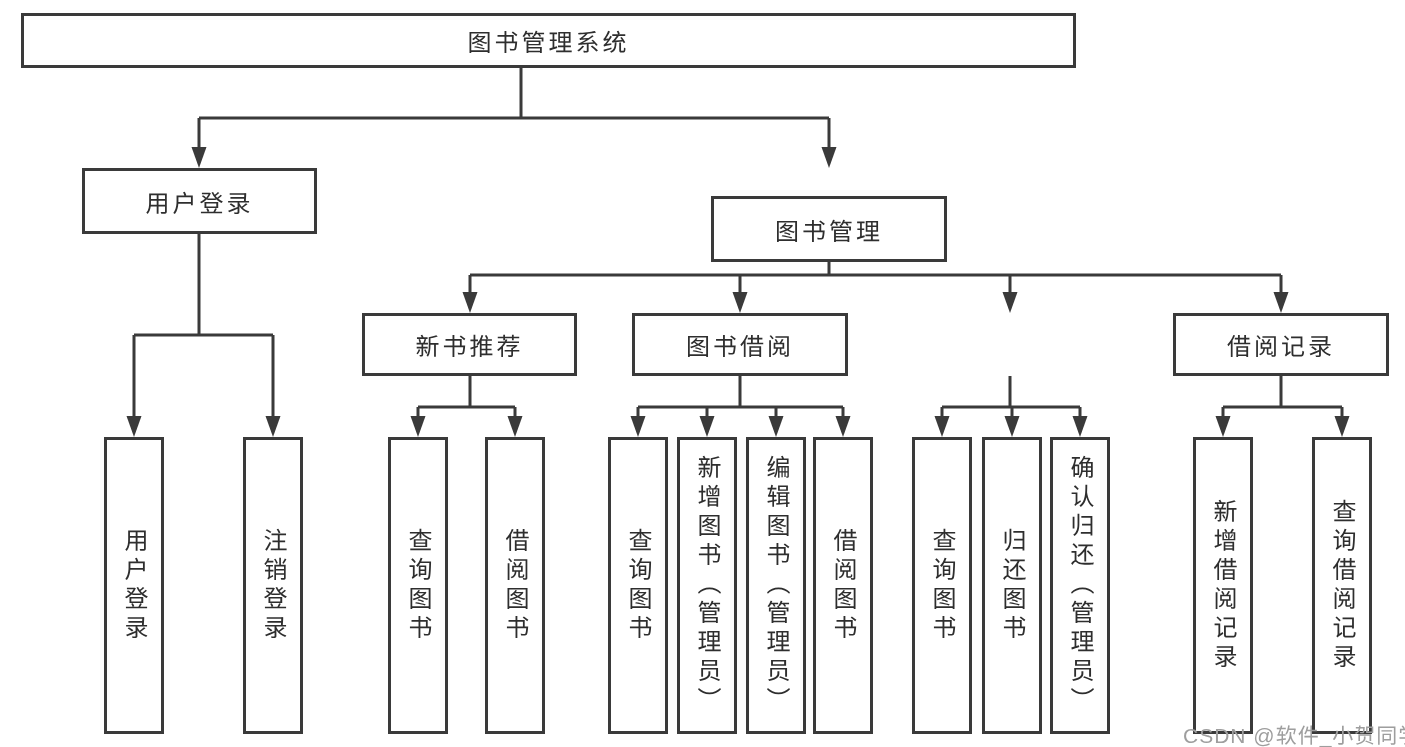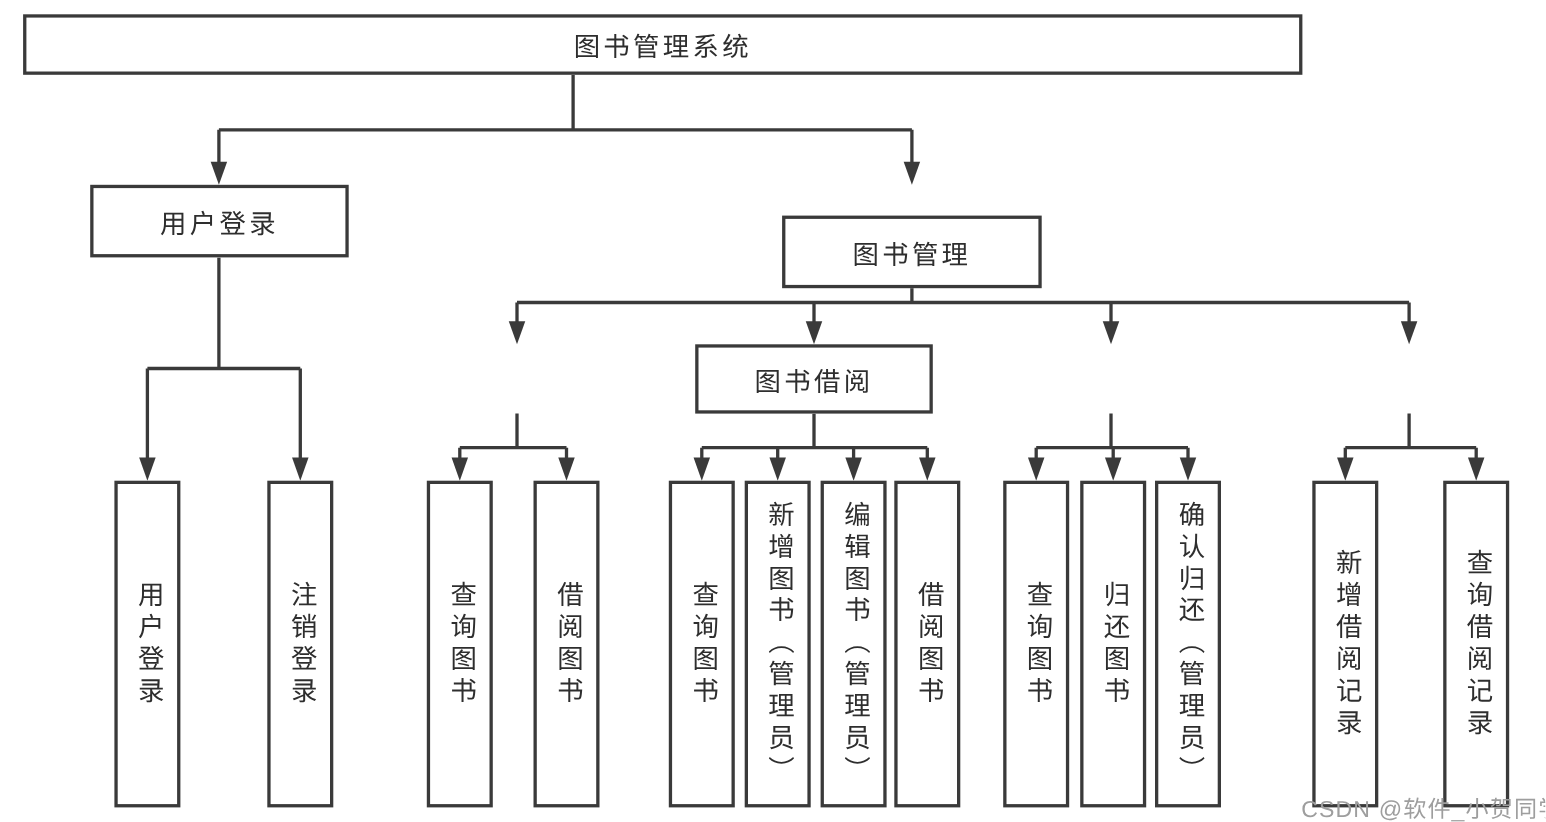--- a/index.html
+++ b/index.html
@@ -45,21 +45,21 @@
     height: 297px;
   }
   .vtext {
     writing-mode: vertical-rl;
     text-orientation: mixed;
     font-size: 24px;
     letter-spacing: 5px;
     line-height: 1;
     white-space: nowrap;
   }
-  .root-box   { left: 21px;  top: 13px;  width: 1163px; height: 55px; }
+  .root-box   { left: 21px;  top: 13px;  width: 1055px; height: 55px; }
   .l2-a       { left: 82px;  top: 168px; width: 235px;  height: 66px; }
   .l2-b       { left: 711px; top: 168px; width: 236px;  height: 66px; margin-top: 28px; }
   .l3-a       { left: 362px;  top: 313px; width: 215px; height: 63px; }
   .l3-b       { left: 632px;  top: 313px; width: 216px; height: 63px; text-align: center; }
   .l3-c       { left: 902px;  top: 313px; width: 216px; height: 63px; }
   .l3-d       { left: 1173px; top: 313px; width: 216px; height: 63px; }
   .lf-1  { left: 104px;  }
   .lf-2  { left: 243px;  }
   .lf-3  { left: 388px;  }
   .lf-4  { left: 485px;  }
@@ -132,23 +132,29 @@
     <span>图书管理系统</span>
   </div>
 
   <div class="box hbox l2-a">
     <span>用户登录</span>
   </div>
   <div class="box hbox l2-b">
     <span>图书管理</span>
   </div>
 
+  <div class="box hbox l3-a">
+    <span>新书推荐</span>
+  </div>
   <div class="box hbox l3-b">
     <span>图书借阅</span>
   </div>
+  <div class="box hbox l3-d">
+    <span>借阅记录</span>
+  </div>
 
   <div class="box leaf lf-1">
     <span class="vtext">用户登录</span>
   </div>
   <div class="box leaf lf-2">
     <span class="vtext">注销登录</span>
   </div>
 
   <div class="box leaf lf-3">
     <span class="vtext">查询图书</span>

